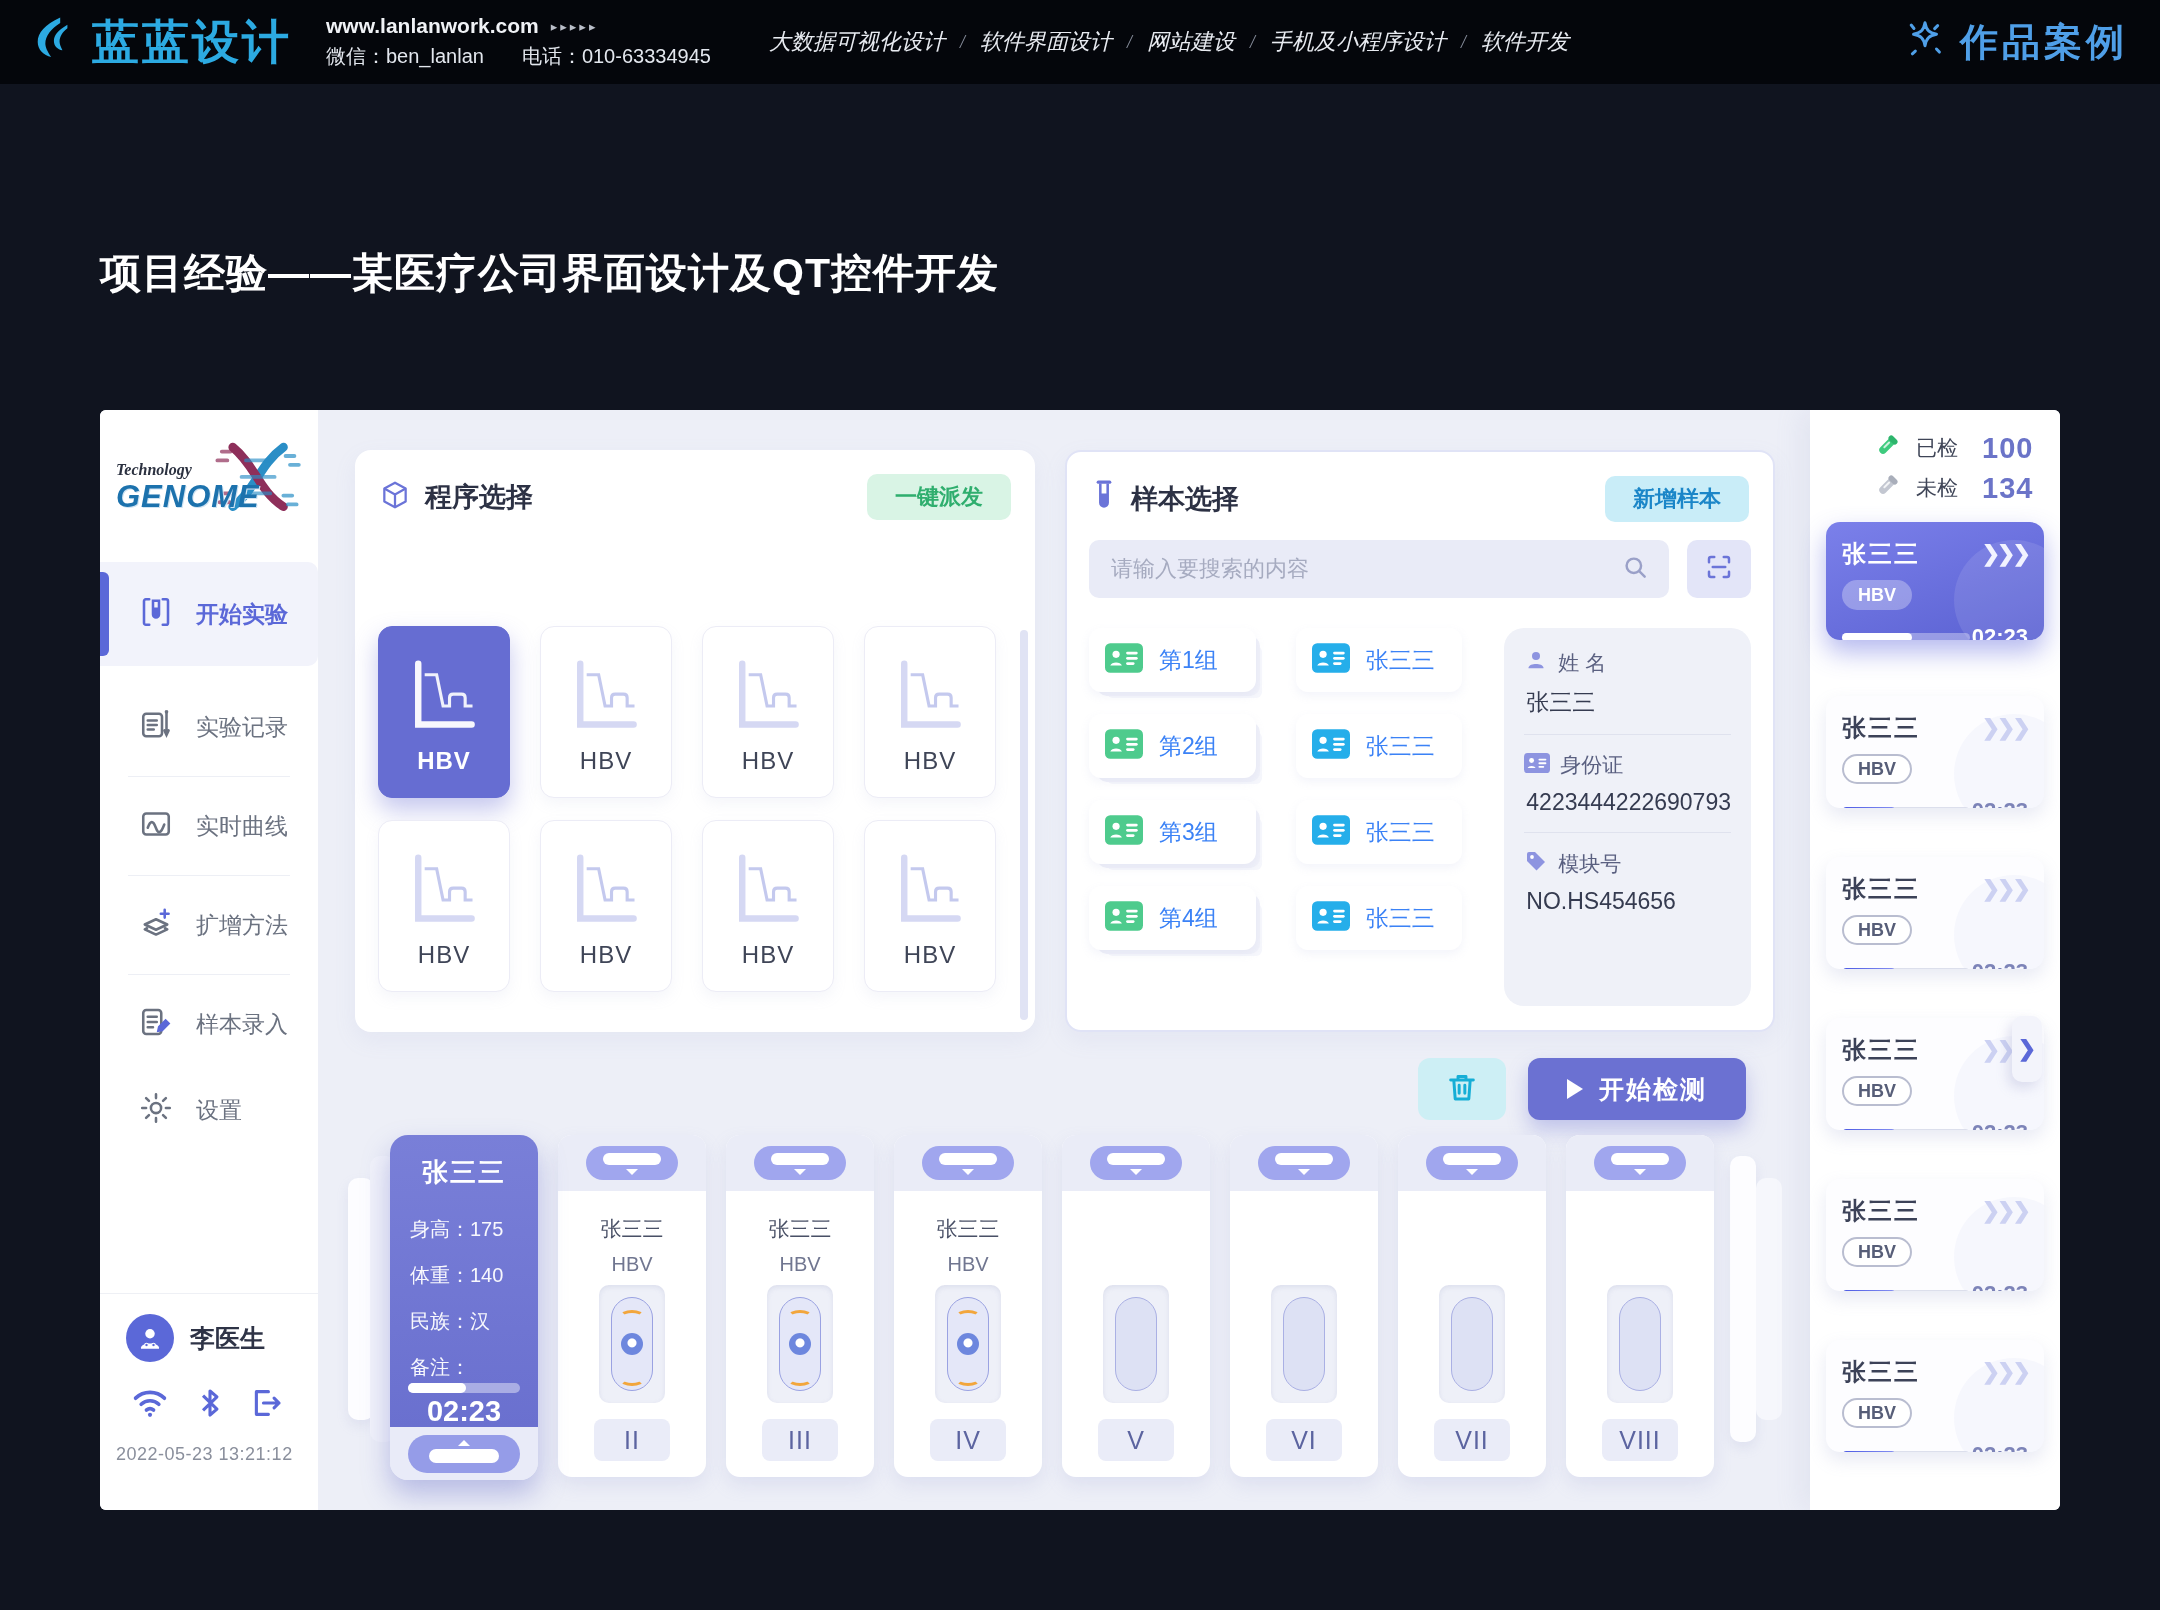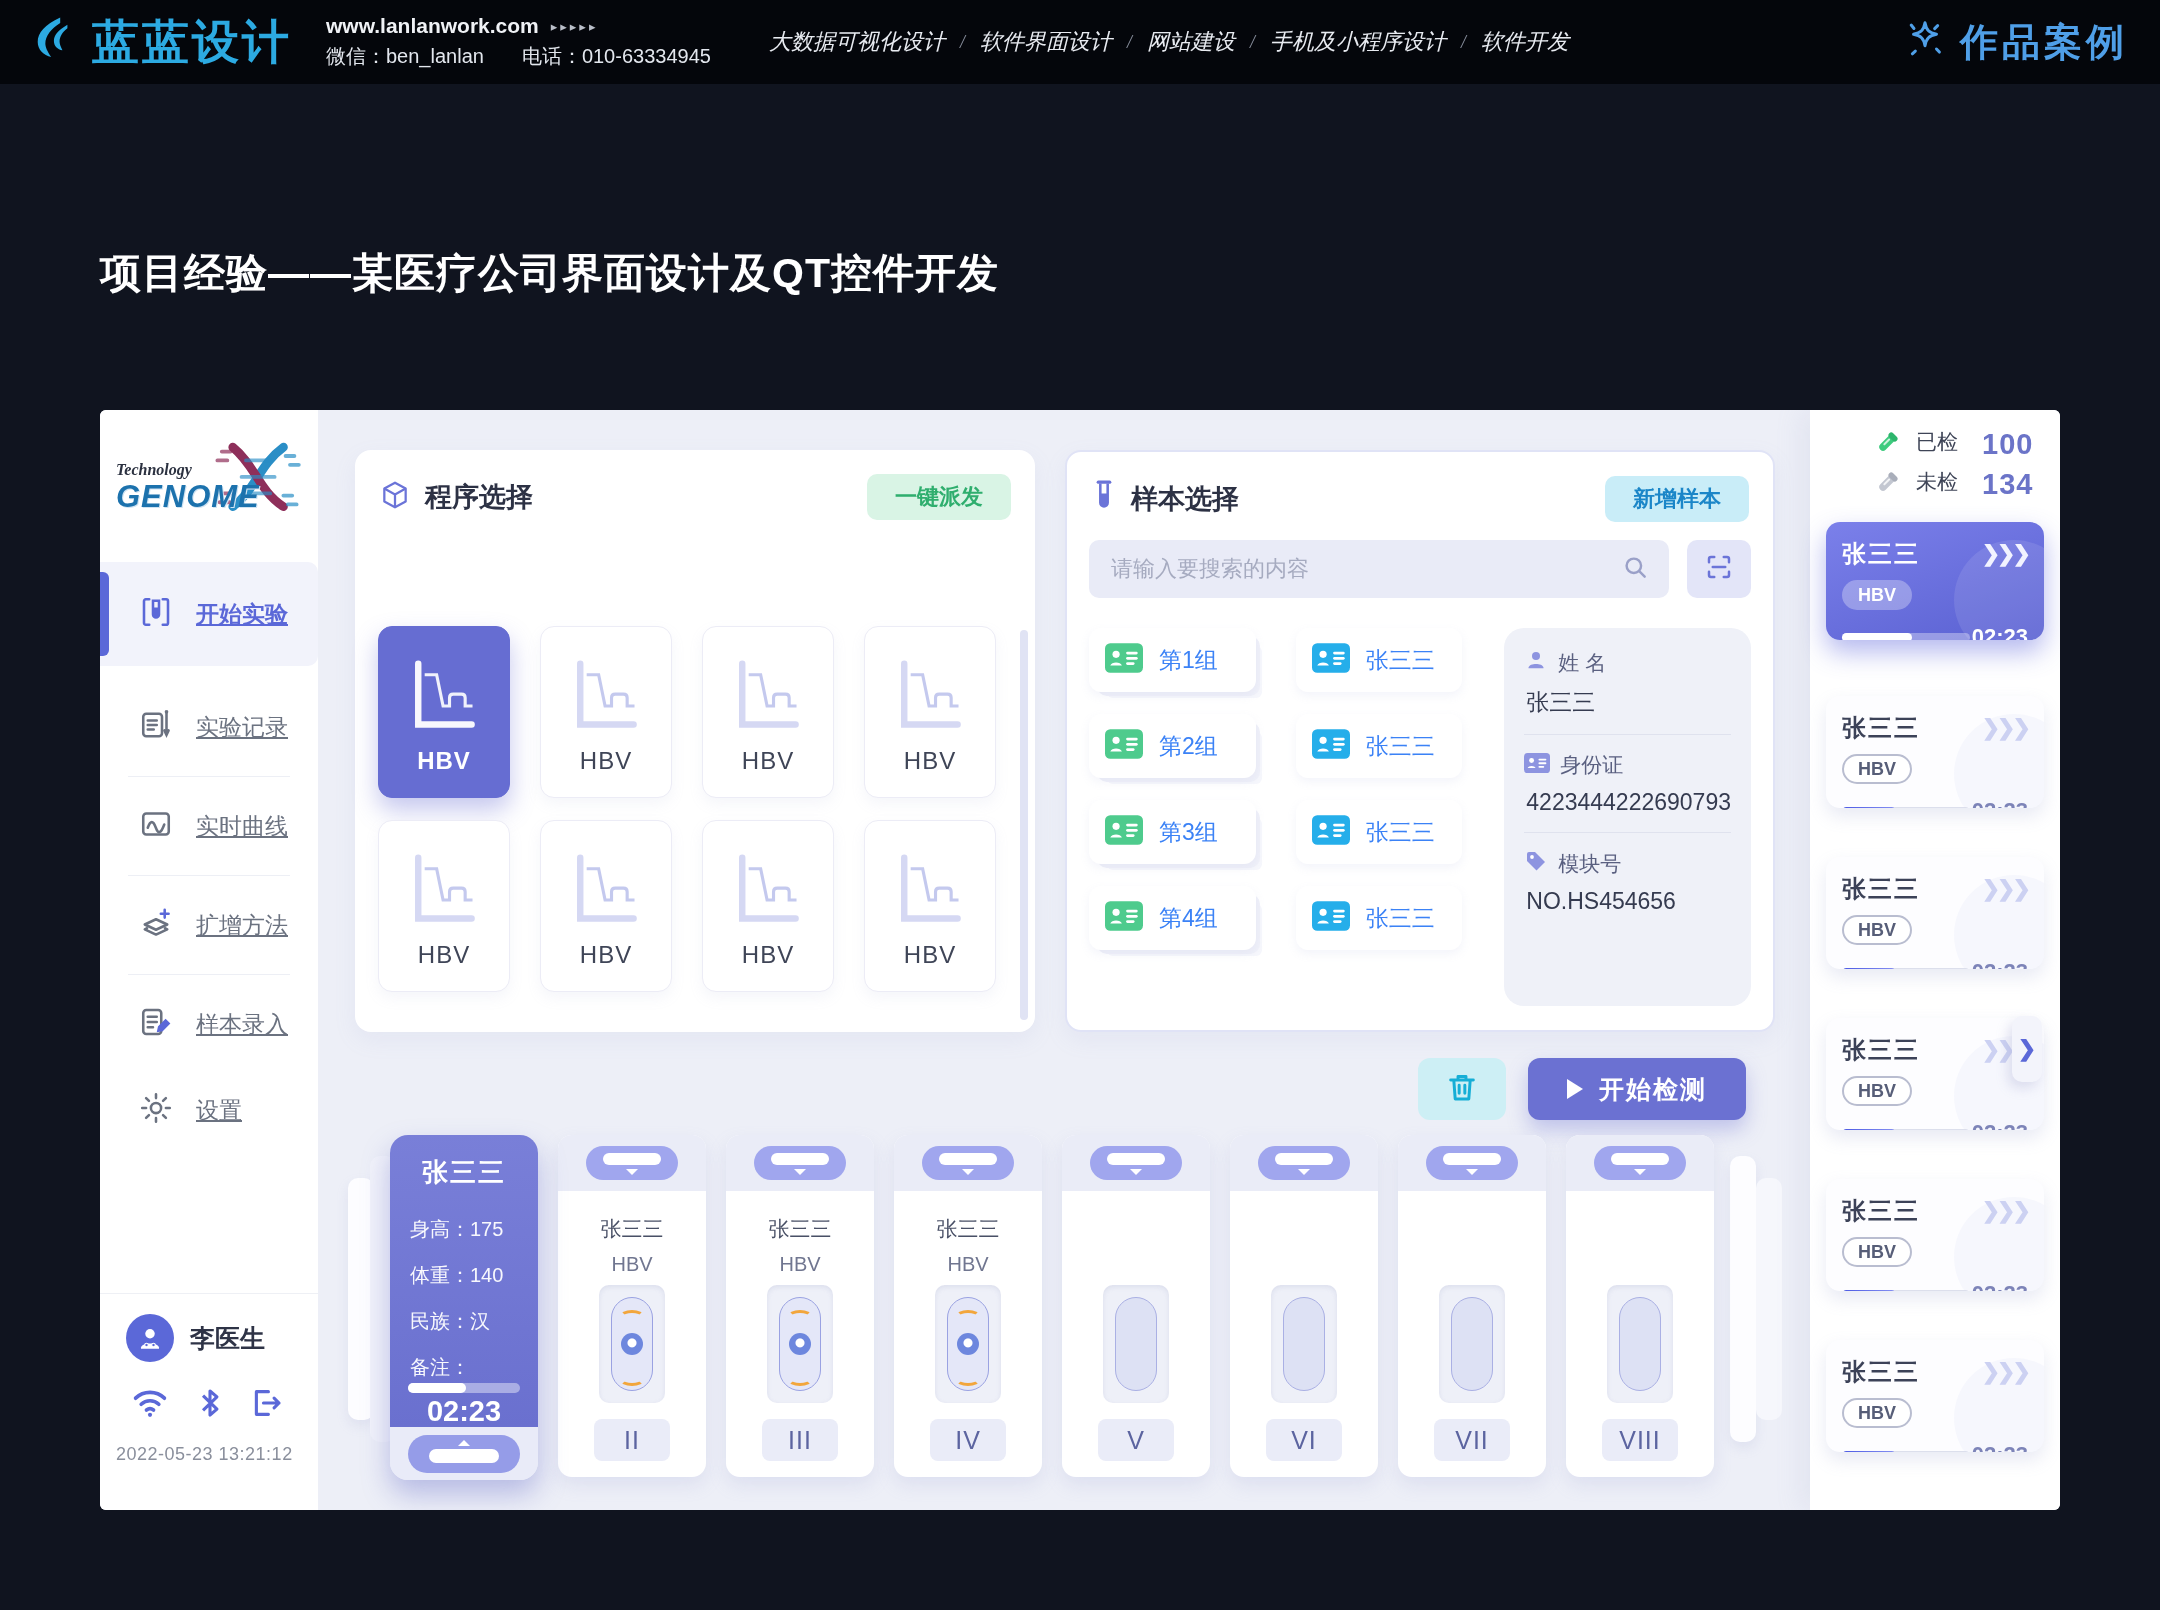--- a/index.html
+++ b/index.html
@@ -27,21 +27,21 @@
   
   .app{position:absolute;left:100px;top:410px;width:1960px;height:1100px;background:#edeff7;border-radius:6px;overflow:hidden;}
   
   .sidebar{position:absolute;left:0;top:0;width:218px;height:1100px;background:#ffffff;}
   .logo-wrap{position:relative;height:150px;}
   .logo-dna{position:absolute;right:6px;top:14px;}
   .logo-texts{position:absolute;left:16px;top:52px;line-height:1;}
   .logo-small{font-family:"Liberation Serif",serif;font-style:italic;font-weight:700;font-size:16px;color:#2b3140;}
   .logo-big{font-family:"Liberation Sans",sans-serif;font-style:italic;font-weight:900;font-size:31px;color:#1c72ad;letter-spacing:1px;margin-top:3px;text-shadow:1px 1px 0 #cfe3f2;}
   .menu{position:absolute;left:0;top:152px;width:218px;}
-  .menu-item{position:relative;height:86px;display:flex;align-items:center;padding-left:38px;gap:22px;color:#6b7280;cursor:pointer;text-decoration:underline;}
+  .menu-item{position:relative;height:86px;display:flex;align-items:center;padding-left:38px;gap:22px;color:#6b7280;cursor:pointer;}
   .menu-item .mi-label{font-size:23px;}
   .menu-item.active{height:104px;background:#f2f3fb;color:#5b68d8;border-radius:0 10px 10px 0;}
   .menu-item.active::before{content:"";position:absolute;left:0;top:10px;bottom:10px;width:9px;background:#5b68d8;border-radius:0 6px 6px 0;}
   .menu-item.active .mi-label{font-weight:700;}
   .menu-sep{height:1px;background:#edeff5;margin:6px 28px;}
   .menu-gap{height:18px;}
   .sidebar-foot{position:absolute;left:0;bottom:0;width:218px;height:216px;border-top:1px solid #eef0f5;}
   .user-row{display:flex;align-items:center;gap:16px;margin:20px 0 0 26px;}
   .avatar{width:48px;height:48px;border-radius:50%;background:#5b68d8;display:flex;align-items:center;justify-content:center;}
   .user-name{font-size:25px;font-weight:700;color:#2e3346;}
@@ -116,21 +116,21 @@
   .exp-row{color:rgba(255,255,255,.95);font-size:20px;line-height:46px;}
   .exp-progress{position:absolute;left:18px;right:18px;top:248px;height:10px;background:rgba(255,255,255,.42);border-radius:5px;}
   .exp-progress .fill{height:100%;border-radius:5px;background:#fff;}
   .exp-time{position:absolute;left:0;right:0;top:260px;text-align:center;color:#fff;font-size:29px;font-weight:800;}
   .exp-bottom{height:53px;background:#e9ebf8;position:relative;}
   .exp-pill{position:absolute;left:50%;top:8px;transform:translateX(-50%);width:112px;height:38px;background:#959ce8;border-radius:19px;}
   .exp-pill .bar{position:absolute;left:50%;top:14px;transform:translateX(-50%);width:70px;height:14px;background:#fff;border-radius:7px;}
   .exp-pill .tri{position:absolute;left:50%;top:5px;transform:translateX(-50%);width:0;height:0;border-left:6px solid transparent;border-right:6px solid transparent;border-bottom:6px solid #fff;}
   
   .right-panel{position:absolute;right:0;top:0;width:250px;height:1100px;background:#ffffff;box-shadow:-10px 0 24px rgba(150,155,200,.12);}
-  .stat-row{display:flex;align-items:flex-start;gap:14px;margin:0 0 0 62px;height:40px;}
+  .stat-row{display:flex;align-items:center;gap:14px;margin:0 0 0 62px;height:40px;}
   .stat-row:first-child{margin-top:18px;}
   .stat-label{font-size:21px;color:#3f4557;}
   .stat-value{font-size:29px;font-weight:800;color:#6b74c8;margin-left:10px;letter-spacing:1px;}
   .status-card{position:absolute;left:16px;width:218px;border-radius:14px;cursor:pointer;overflow:hidden;}
   .status-card .sc-inner{position:relative;padding:16px 16px 18px 16px;}
   .status-card .deco{position:absolute;right:-30px;top:18px;width:120px;height:120px;border-radius:50%;}
   .sc-row1{display:flex;align-items:center;}
   .sc-name{font-size:24px;font-weight:700;letter-spacing:2px;}
   .sc-chev{margin-left:auto;font-size:22px;font-weight:900;letter-spacing:-3px;}
   .sc-tag{display:inline-flex;align-items:center;justify-content:center;margin-top:10px;width:70px;height:30px;border-radius:15px;font-size:18px;font-weight:700;}

